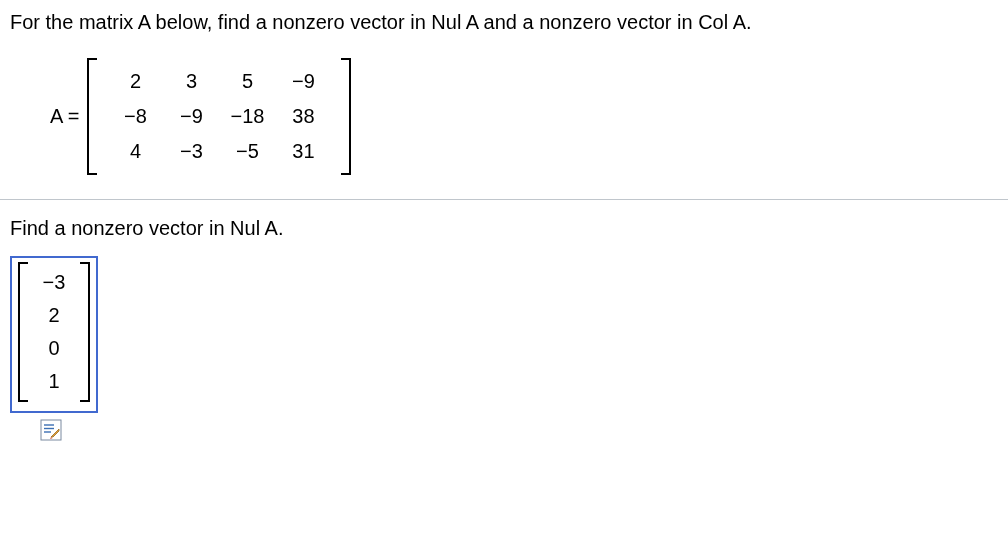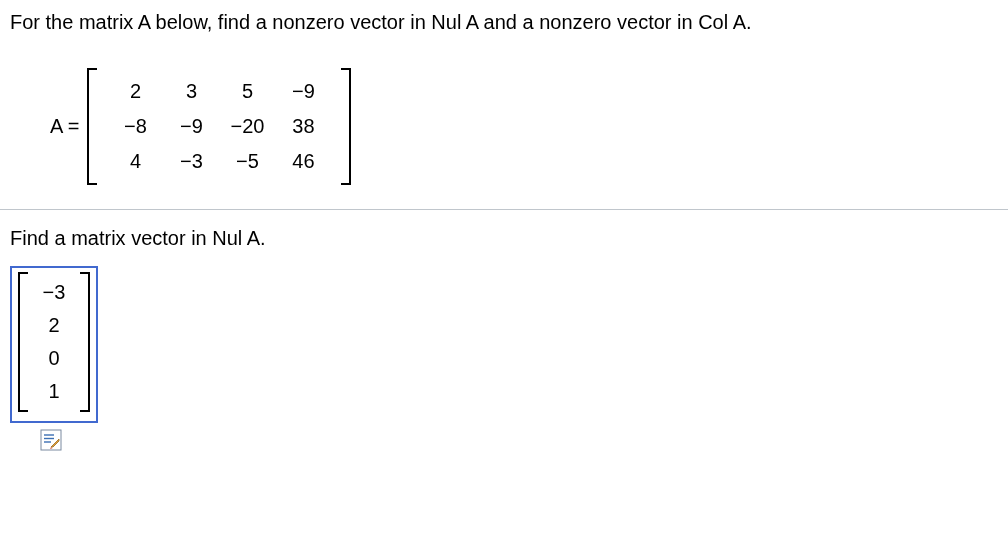--- a/index.html
+++ b/index.html
@@ -8,21 +8,21 @@
       box-sizing: border-box;
     }
     body {
       font-family: Arial, Helvetica, sans-serif;
       font-size: 20px;
       color: #000;
       background: #fff;
       padding: 8px 10px;
     }
     .problem-statement {
-      margin-bottom: 32px;
+      margin-bottom: 22px;
       line-height: 1.4;
     }
     .matrix-section {
       display: flex;
       align-items: center;
       margin-left: 40px;
       margin-bottom: 24px;
     }
     .matrix-label {
       font-size: 20px;
@@ -111,37 +111,37 @@
     <div class="matrix-body">
       <div class="matrix-row">
         <span class="matrix-cell">2</span>
         <span class="matrix-cell">3</span>
         <span class="matrix-cell">5</span>
         <span class="matrix-cell">−9</span>
       </div>
       <div class="matrix-row">
         <span class="matrix-cell">−8</span>
         <span class="matrix-cell">−9</span>
-        <span class="matrix-cell">−20</span>
+        <span class="matrix-cell">−18</span>
         <span class="matrix-cell">38</span>
       </div>
       <div class="matrix-row">
         <span class="matrix-cell">4</span>
         <span class="matrix-cell">−3</span>
         <span class="matrix-cell">−5</span>
-        <span class="matrix-cell">46</span>
+        <span class="matrix-cell">31</span>
       </div>
     </div>
     <div class="bracket-right"></div>
   </div>
 </div>
 
 <hr class="divider">
 
-<div class="subprompt">Find a matrix vector in Nul A.</div>
+<div class="subprompt">Find a nonzero vector in Nul A.</div>
 
 <div class="answer-section">
   <div class="answer-box">
     <div class="answer-matrix matrix">
       <div class="bracket-left"></div>
       <div class="matrix-body">
         <div class="matrix-row">
           <span class="matrix-cell">−3</span>
         </div>
         <div class="matrix-row">

